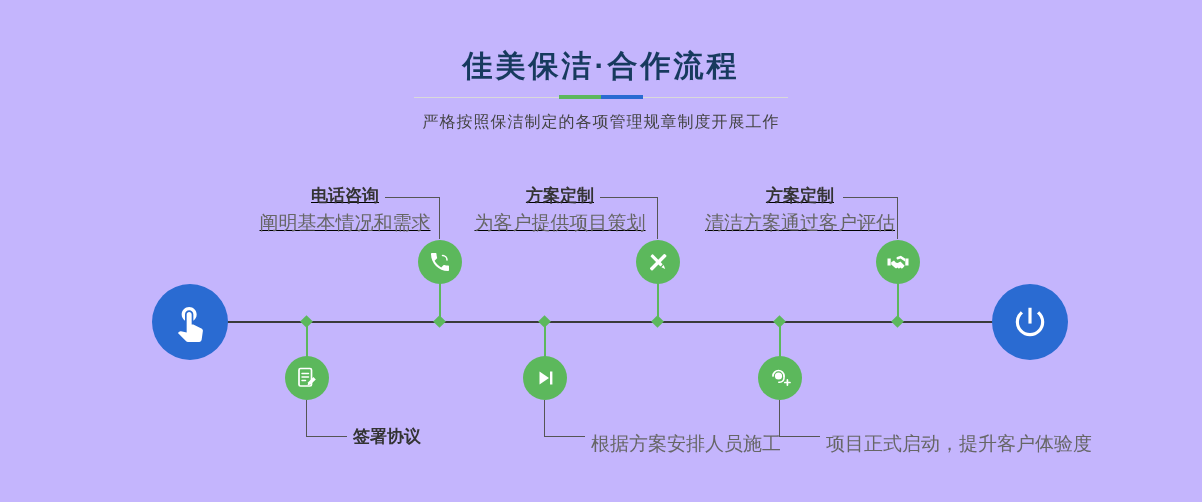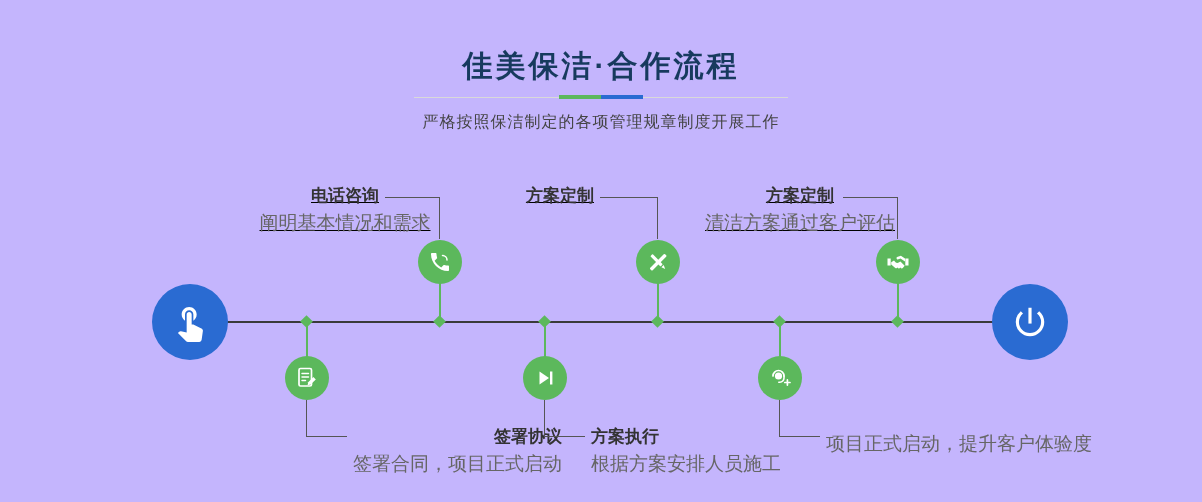--- a/index.html
+++ b/index.html
@@ -105,20 +105,21 @@
         <g transform="rotate(-45 12 12)">
           <rect x="10.6" y="2.5" width="3.2" height="14.5" rx="0.8"></rect>
           <path d="M10.6 18.2h3.2L12.2 22z"></path>
         </g>
       </svg>
     </span>
   </div>
   <div class="elbow-top" style="left:600px; top:197px; width:58px; height:42px;"></div>
   <div class="step-text-top" style="left:460px; top:186px;">
     <div class="step-label">方案定制</div>
+    <div class="step-desc">为客户提供项目策划</div>
   </div>
 
   <div class="small-circle" style="left:876px; top:240px;">
     <span>
       <svg class="icon-svg" width="24" height="24" viewBox="0 0 24 24" fill="#ffffff">
         <path d="M1.5 8.5h3.2v7H1.5zM19.3 8.5h3.2v7h-3.2z"></path>
         <path d="M5.2 14.6l4.1 3.4c.5.4 1.2.3 1.6-.1l.5-.5.9.8c.5.4 1.2.4 1.6-.1l.5-.5.8.6c.5.4 1.2.3 1.6-.2l1.9-2.3-4.3-4.2-1.7 1.1c-1 .7-2.4.5-3.2-.4l-1.5-1.6-2.8 1.7z"></path>
         <path d="M11.8 6.8l3.1-1 4.1 2.6v3.2l-4.5-3.2-2 .9c-.8.3-1.7-.1-1.9-.9-.2-.7.3-1.4 1.2-1.6z"></path>
       </svg>
     </span>
@@ -134,34 +135,32 @@
       <svg class="icon-svg" width="24" height="24" viewBox="0 0 24 24" fill="none">
         <rect x="4" y="2.5" width="12.5" height="17.5" rx="1.5" stroke="#ffffff" stroke-width="1.7"></rect>
         <path d="M7 7.5h6.5M7 11h6.5M7 14.5h3.5" stroke="#ffffff" stroke-width="1.5" stroke-linecap="round"></path>
         <path d="M13.2 16.2l5.2-5.2 2.4 2.4-5.2 5.2-3 .6z" fill="#ffffff"></path>
       </svg>
     </span>
   </div>
   <div class="elbow-bottom" style="left:306px; top:400px; width:41px; height:37px;"></div>
   <div class="step-text-bottom" style="left:353px; top:427px;text-align:right;">
     <div class="step-label">签署协议</div>
-    <div class="step-desc">签署合同，项目正式启动</div>
   </div>
 
   <div class="small-circle" style="left:523px; top:356px;">
     <span>
       <svg class="icon-svg" width="24" height="24" viewBox="0 0 24 24" fill="#ffffff">
         <path d="M6.5 5.5v13l9.5-6.5z"></path>
         <rect x="17" y="5.5" width="2.4" height="13"></rect>
       </svg>
     </span>
   </div>
   <div class="elbow-bottom" style="left:544px; top:400px; width:41px; height:37px;"></div>
   <div class="step-text-bottom" style="left:591px; top:427px;">
-    <div class="step-label">方案执行</div>
     <div class="step-desc">根据方案安排人员施工</div>
   </div>
 
   <div class="small-circle" style="left:758px; top:356px;">
     <span>
       <svg class="icon-svg" width="24" height="24" viewBox="0 0 24 24" fill="none">
         <circle cx="10.5" cy="10" r="3.6" fill="#ffffff"></circle>
         <path d="M5 10a5.5 5.5 0 0 1 11 0" stroke="#ffffff" stroke-width="1.7" stroke-linecap="round"></path>
         <path d="M16 10v2a4.2 4.2 0 0 1-4.2 4.2h-1" stroke="#ffffff" stroke-width="1.6" stroke-linecap="round"></path>
         <path d="M16.8 16.5h5.2M19.4 13.9v5.2" stroke="#ffffff" stroke-width="1.7" stroke-linecap="round"></path>

